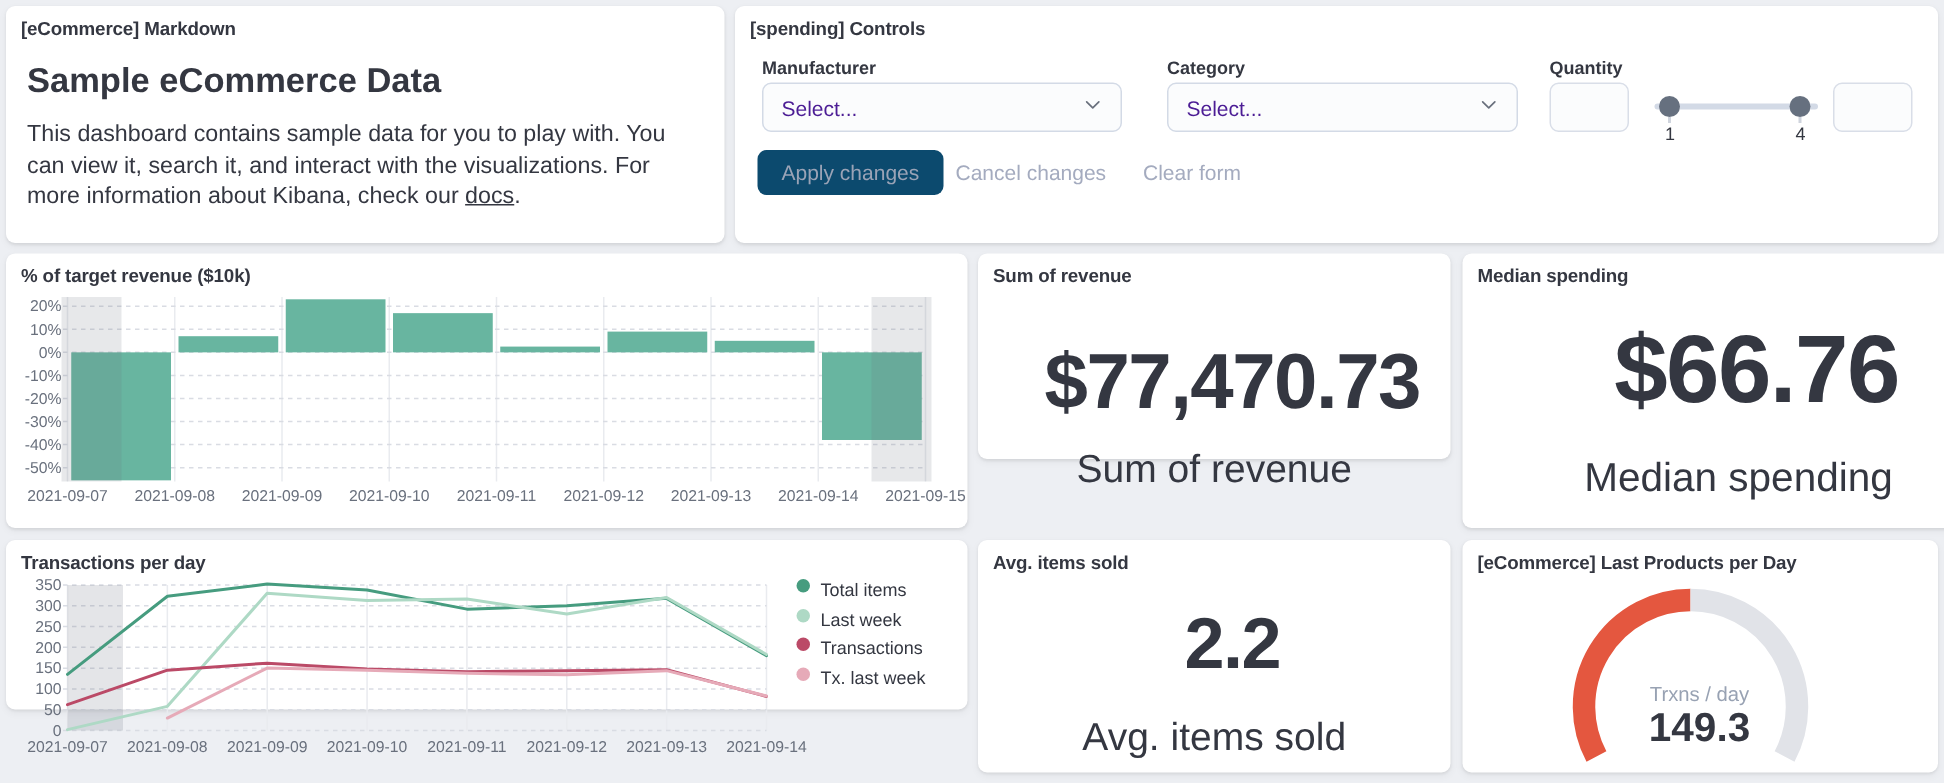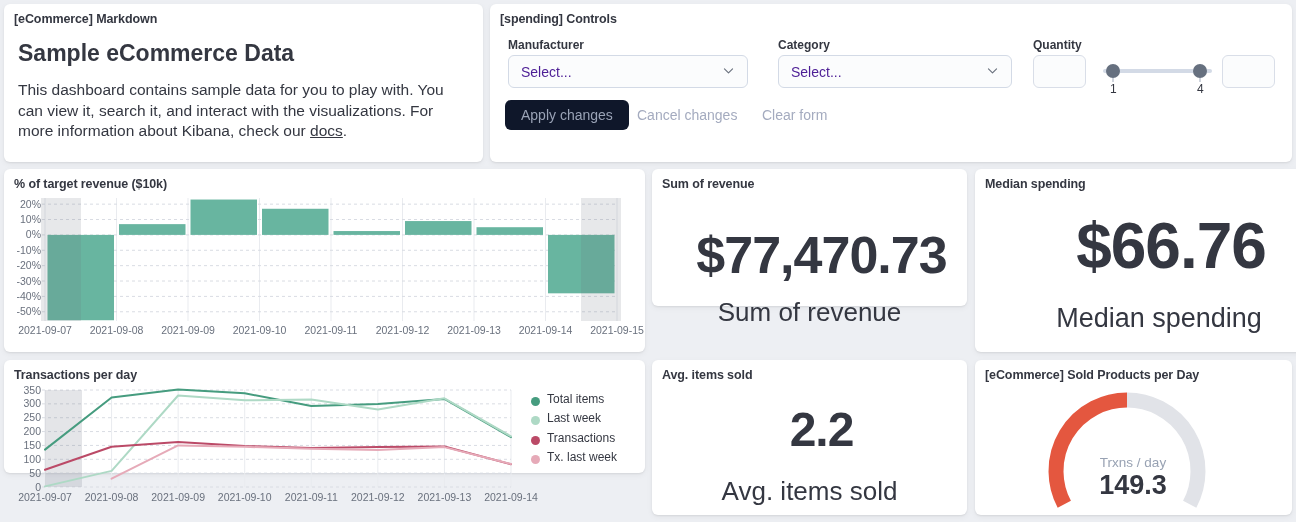--- a/index.html
+++ b/index.html
@@ -37,30 +37,30 @@
                 border:1px solid #d9dee8; border-radius:6px; font-size:14px; padding:0 8px;
                 color:#343741; font-family:"Liberation Sans", sans-serif; }
   .slider { position:absolute; left:613px; top:51px; width:109px; height:33px; }
   .slider .track { position:absolute; left:0; top:14px; width:100%; height:4px;
                    background:#d3dae6; border-radius:2px; }
   .slider .handle { position:absolute; top:9px; width:14px; height:14px; border-radius:50%;
                     background:#66707f; cursor:grab; }
   .slider .stick { position:absolute; top:23px; width:2px; height:4px; background:#cfd4dd; }
   .slider .slbl { position:absolute; top:27px; font-size:12px; color:#343741; }
   .btn-apply { position:absolute; left:15px; top:96px; height:30px; padding:0 16px;
-               background:#0f172a; border:none; border-radius:6px; font-size:14px;
+               background:#0c4a6e; border:none; border-radius:6px; font-size:14px;
                color:#9aa3b6; font-family:"Liberation Sans", sans-serif; cursor:not-allowed; }
   .btn-text { position:absolute; top:96px; height:30px; background:none; border:none;
               font-size:14px; color:#a4abbf; font-family:"Liberation Sans", sans-serif;
               cursor:not-allowed; }
 
   
   .chart-mount { position:absolute; left:0; top:22px; right:0; bottom:0; }
   .legend { position:absolute; right:28px; top:26px; z-index:2; }
-  .legend-item { display:flex; align-items:flex-end; height:19.5px; cursor:pointer; }
+  .legend-item { display:flex; align-items:flex-start; height:19.5px; cursor:pointer; }
   .legend-dot { width:9px; height:9px; border-radius:50%; margin-right:7px; flex:0 0 auto; }
   .legend-label { font-size:12px; color:#343741; white-space:nowrap; }
 
   
   .metric-value { position:absolute; left:0; width:100%; text-align:center; font-weight:600;
                   color:#343741; letter-spacing:-1px;padding-left:24px; }
   .metric-label { position:absolute; left:0; width:100%; text-align:center; color:#343741; }
   #p-sum .metric-value    { top:56px; font-size:52px; }
   #p-sum .metric-label    { top:128px; font-size:26px; }
   #p-median .metric-value { top:40px; font-size:64px; }
@@ -246,21 +246,21 @@
       </div>
   </div>
 
   <div class="panel" id="p-avg">
     <div class="panel-title">Avg. items sold</div>
     <div class="metric-value">2.2</div>
     <div class="metric-label">Avg. items sold</div>
   </div>
 
   <div class="panel" id="p-gauge">
-    <div class="panel-title">[eCommerce] Sold Products per Day</div>
+    <div class="panel-title">[eCommerce] Last Products per Day</div>
     <div>
         <svg class="gauge-svg" width="317" height="155" viewBox="0 0 317 155">
           <path d="M 89.3 144.3 A 71 71 0 0 1 152.0 40.0" fill="none" stroke="#e4573f" stroke-width="15"></path>
           <path d="M 152.0 40.0 A 71 71 0 0 1 214.7 144.3" fill="none" stroke="#e1e3e8" stroke-width="15"></path>
         </svg>
       </div>
     <div class="gauge-label">Trxns / day</div>
     <div class="gauge-value">149.3</div>
   </div>
 

